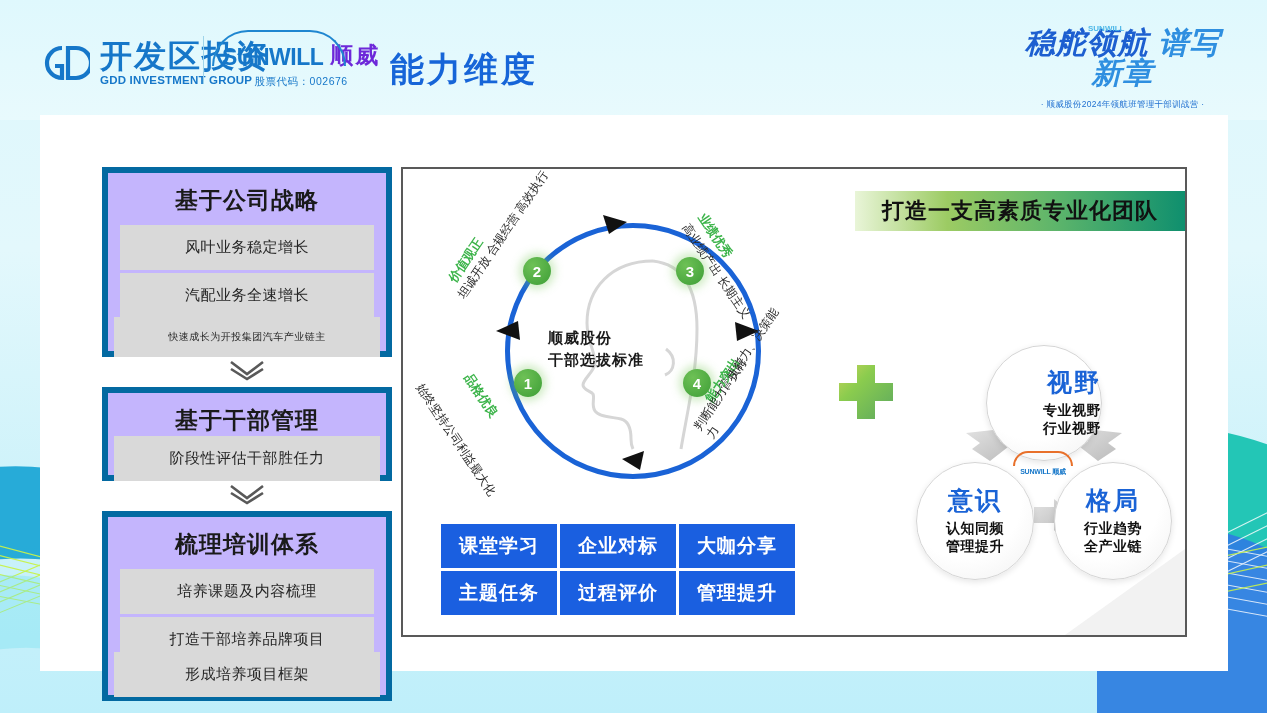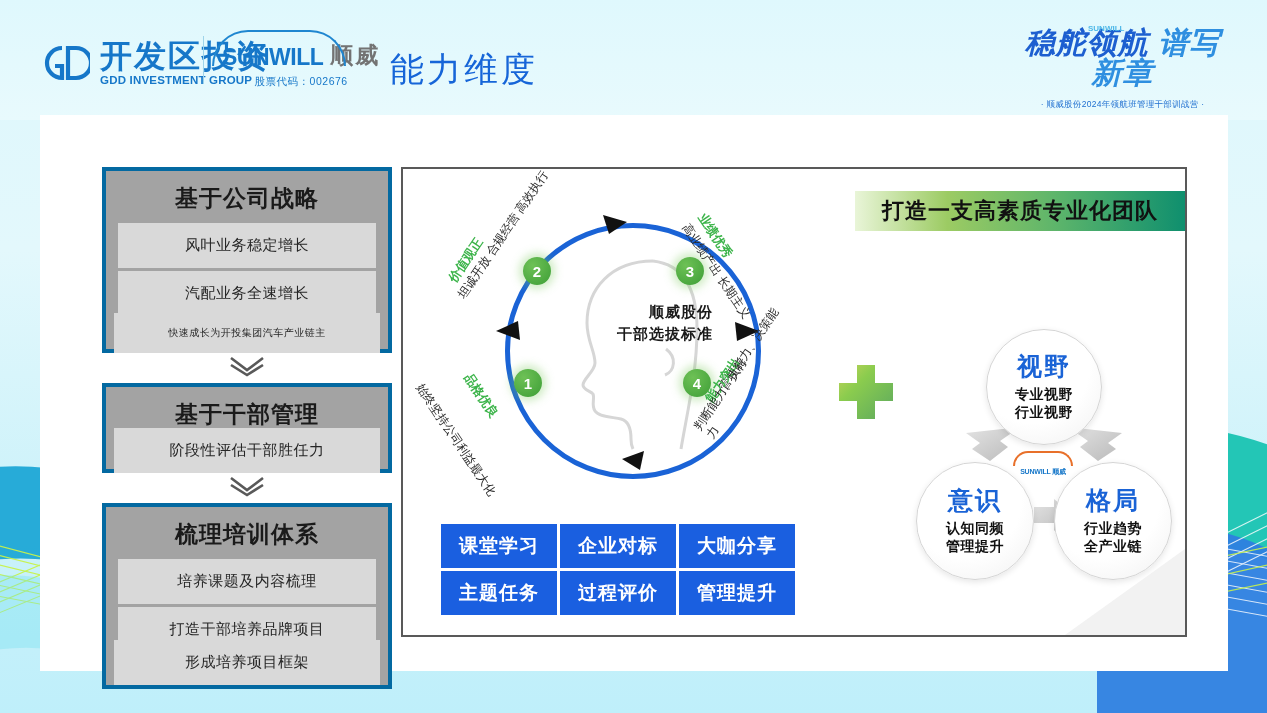--- a/index.html
+++ b/index.html
@@ -22,60 +22,60 @@
   #header{position:absolute;left:0;top:0;width:100%;height:118px;}
   .logoGD{position:absolute;left:44px;top:40px;display:flex;align-items:center;gap:10px;}
   .gdMark{width:46px;height:38px;}
   .gdText{line-height:1;}
   .gdCn{font-size:32px;font-weight:bold;color:#1677c9;letter-spacing:2px;}
   .gdEn{font-size:11.5px;font-weight:bold;color:#1677c9;letter-spacing:0.2px;margin-top:3px;}
   .divider{position:absolute;left:203px;top:36px;width:1px;height:48px;background:#9ed4ea;}
   .logoSun{position:absolute;left:222px;top:40px;}
   .sunRow{display:flex;align-items:flex-end;gap:7px;}
   .sunMark{font-size:23px;font-weight:bold;color:#1677c9;letter-spacing:-0.5px;}
-  .sunCn{font-size:23px;font-weight:bold;color:#737373;letter-spacing:2px;}
+  .sunCn{font-size:23px;font-weight:bold;color:#6d28d9;letter-spacing:2px;}
   .sunCode{font-size:10.5px;color:#1677c9;text-align:center;margin-top:4px;letter-spacing:.5px;}
   .sunArc{position:absolute;left:-10px;top:-10px;width:130px;height:34px;
       border:2.5px solid #1f86d0;border-bottom:none;border-radius:65px 65px 0 0;}
-  #pageTitle{position:absolute;left:390px;top:47px;font-size:34px;font-weight:normal;
+  #pageTitle{position:absolute;left:390px;top:47px;font-size:34px;font-weight:bold;
       color:#1665d8;letter-spacing:3px;}
   #campLogo{position:absolute;right:32px;top:28px;width:225px;height:70px;text-align:center;}
   .campMain{font-size:30px;font-weight:bold;color:#1d5fd0;letter-spacing:1px;
       font-style:italic;line-height:1;}
   .campMain .lt{color:#2f8fe0;}
   .campSub{font-size:8.5px;color:#1f6fd0;margin-top:11px;letter-spacing:0.3px;}
   .campTiny{position:absolute;left:78px;top:-4px;font-size:8px;color:#4fb8e8;font-weight:bold;}
 
   
   #card{position:absolute;left:40px;top:115px;width:1188px;height:556px;background:#fff;}
 
   
   #leftCol{position:absolute;left:62px;top:52px;width:290px;}
   .blockWrap{position:relative;margin-bottom:4px;}
-  .blockBox{border:4px solid #0369a1;background:#a3a3a3;}
+  .blockBox{border:6px solid #0369a1;background:#c4b5fd;}
   .blockTitle{text-align:center;font-size:23px;font-weight:bold;color:#1a1a1a;
       padding:12px 0 9px;letter-spacing:1px;}
   .rowList{position:relative;}
   .gRow{background:#d9d9d9;color:#262626;font-size:15px;text-align:center;
       padding:13px 0;margin-bottom:3px;letter-spacing:.5px;}
   .gRow.small{font-size:10px;}
   .gRow.out{position:relative;z-index:3;}
   .chev{height:26px;display:flex;justify-content:center;align-items:center;}
   .chev svg{display:block;}
 
   
   #centerPanel{position:absolute;left:361px;top:52px;width:782px;height:466px;
       border:2px solid #595959;background:#fff;}
 
   
   #cycle{position:absolute;left:30px;top:12px;width:390px;height:330px;}
   #cycle .ring{position:absolute;left:72px;top:42px;width:246px;height:246px;
       border:5px solid #1a63d6;border-radius:50%;}
   .headSil{position:absolute;left:128px;top:72px;width:140px;height:200px;}
-  .cTextWrap{position:absolute;left:115px;top:120px;width:165px;text-align:right;}
+  .cTextWrap{position:absolute;left:115px;top:146px;width:165px;text-align:left;}
   .cText{font-size:15px;font-weight:bold;color:#1a1a1a;line-height:1.45;letter-spacing:1px;}
   .node{position:absolute;width:28px;height:28px;border-radius:50%;
       background:radial-gradient(circle at 35% 30%,#6ec156,#3d9e36);
       color:#fff;font-size:15px;font-weight:bold;display:flex;
       align-items:center;justify-content:center;
       box-shadow:0 0 8px 4px rgba(120,200,90,.35);}
   .lbl{position:absolute;white-space:nowrap;line-height:1.25;}
   .lbl .g{color:#3cb44a;font-weight:bold;font-size:12.5px;}
   .lbl .b{color:#2b2b2b;font-size:12px;}
   .arrowT{position:absolute;}
@@ -93,21 +93,21 @@
   #banner span{font-size:22px;font-weight:bold;color:#111;letter-spacing:1px;}
   #plus{position:absolute;left:432px;top:192px;width:62px;height:62px;}
   #triad{position:absolute;left:505px;top:160px;width:270px;height:280px;}
   .bigC{position:absolute;border-radius:50%;
       background:radial-gradient(circle at 40% 32%,#ffffff 55%,#f0f0f0 100%);
       border:1px solid #d5d5d5;box-shadow:0 2px 6px rgba(0,0,0,.10);
       display:flex;flex-direction:column;align-items:center;justify-content:center;}
   .bigC .t{font-size:25px;font-weight:bold;color:#1a63d6;letter-spacing:2px;line-height:1.1;}
   .bigC .s{font-size:14px;font-weight:bold;color:#111;line-height:1.3;margin-top:4px;
       letter-spacing:.5px;text-align:center;}
-  .cTop{left:78px;top:0px;width:114px;height:114px;}
+  .cTop{left:78px;top:16px;width:114px;height:114px;align-items:flex-end;}
   .cBL{left:8px;top:133px;width:116px;height:116px;}
   .cBR{left:146px;top:133px;width:116px;height:116px;}
   .miniLogo{position:absolute;left:100px;top:122px;width:70px;text-align:center;z-index:5;}
   .miniArc{width:56px;height:13px;border:2px solid #e8702a;border-bottom:none;
       border-radius:28px 28px 0 0;margin:0 auto;}
   .miniTxt{font-size:7px;font-weight:bold;color:#1677c9;letter-spacing:-.2px;margin-top:1px;}
 
   
   #cornerTri{position:absolute;right:0;bottom:0;width:0;height:0;
       border-left:120px solid transparent;border-bottom:86px solid #f2f2f2;}

